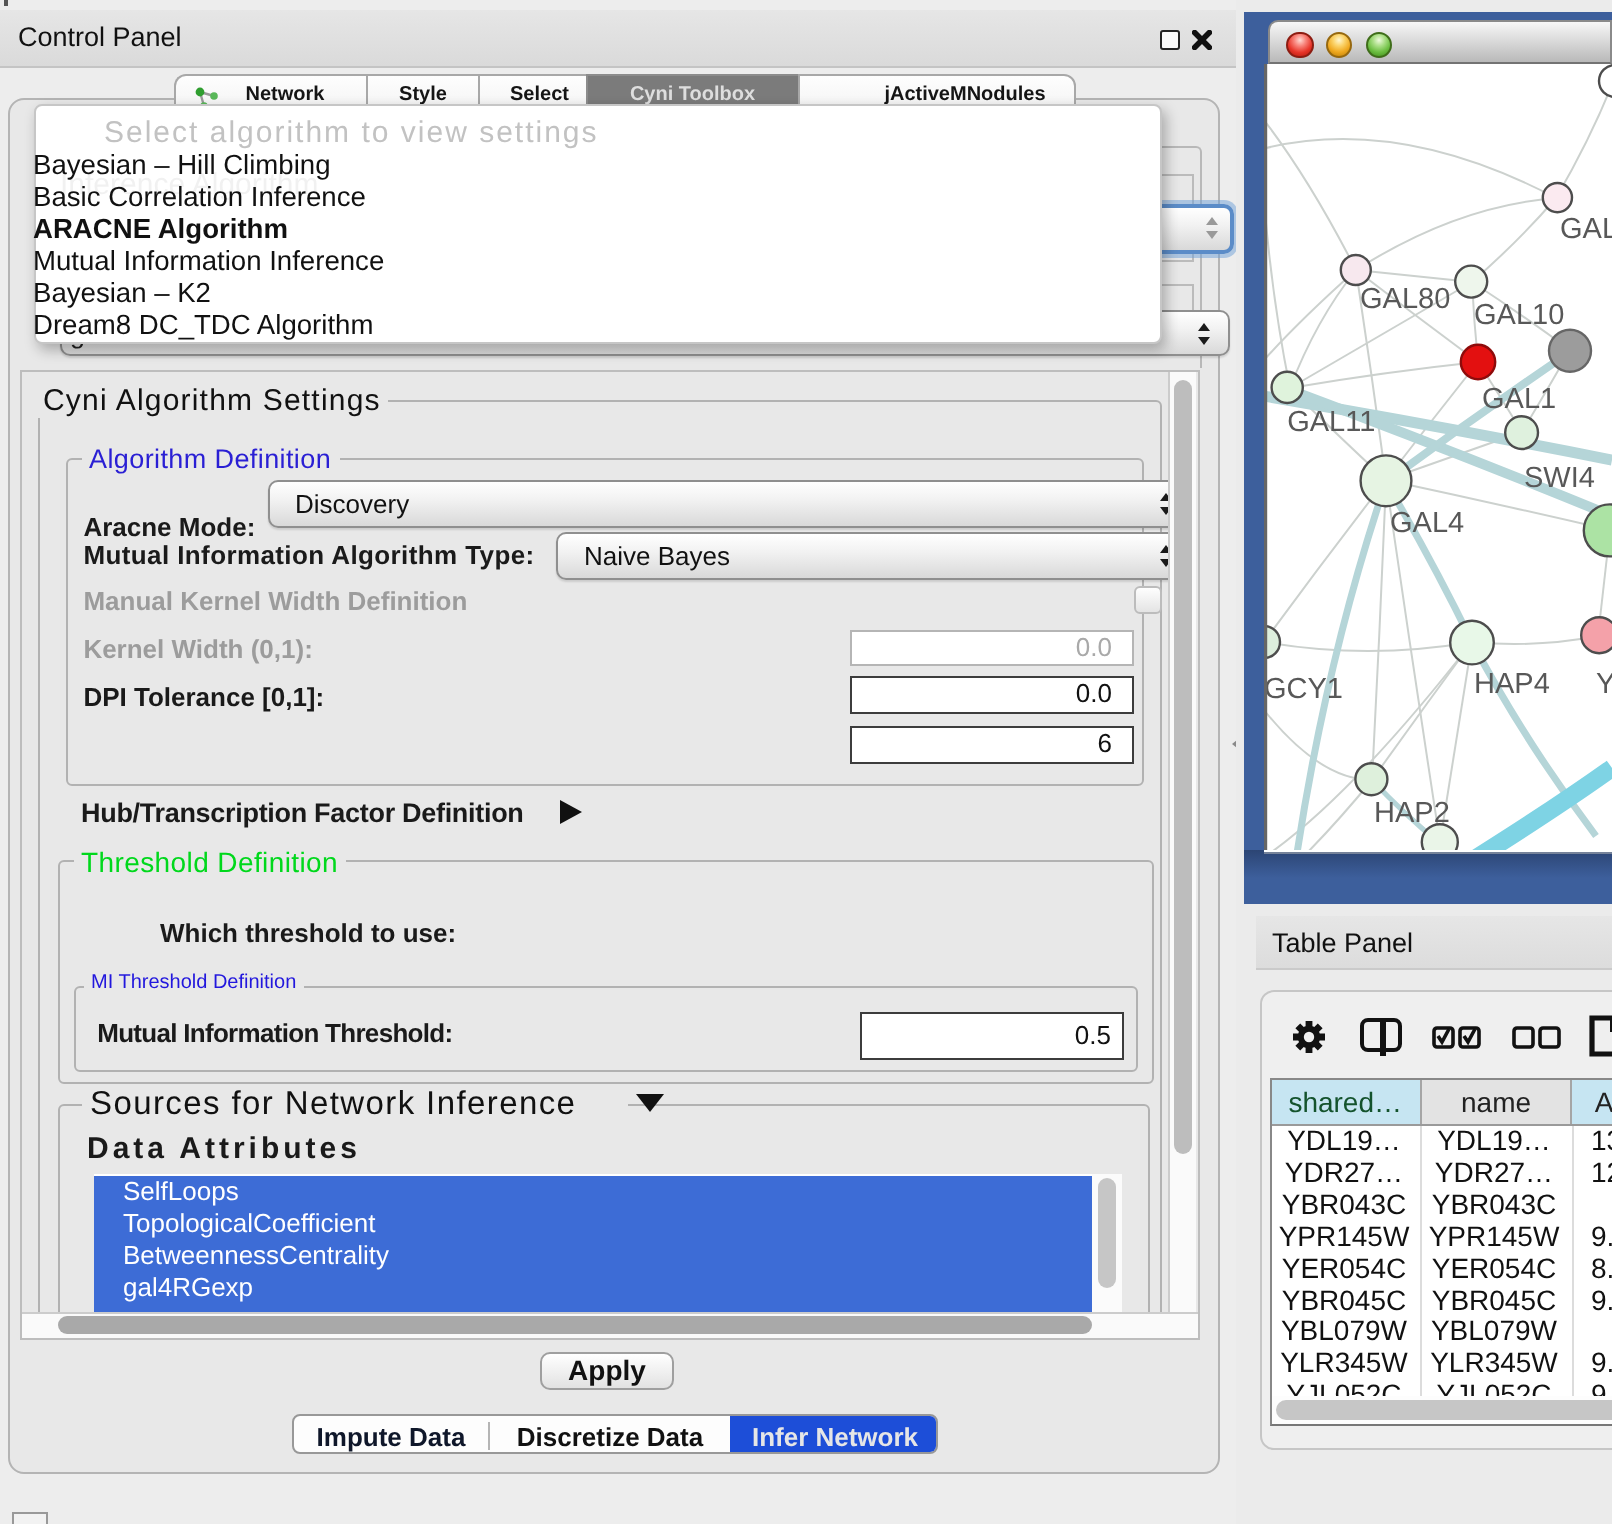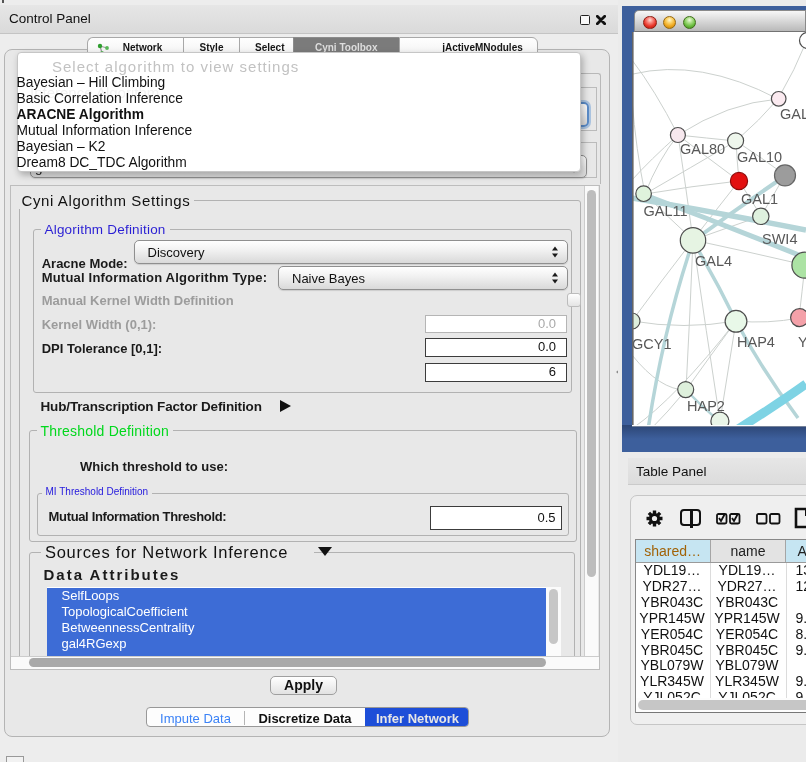--- a/index.html
+++ b/index.html
@@ -4,21 +4,21 @@
 <style>
   html,body{margin:0;padding:0}
   body{width:806px;height:762px;position:relative;overflow:hidden;background:#ededed;
        font-family:"Liberation Sans",sans-serif;-webkit-font-smoothing:antialiased}
   .abs{position:absolute}
   .gb{position:absolute;border:1px solid #b2b2b2;border-radius:3px}
   .gblab{position:absolute;background:#e8e8e8;padding:0 4px;white-space:nowrap}
   .lab{position:absolute;font-size:13px;font-weight:bold;color:#1a1a1a;white-space:nowrap}
   .combo{position:absolute;border:1px solid #8f8f8f;border-radius:5px;
          background:linear-gradient(#ffffff,#f2f2f2 40%,#d9d9d9);
-         box-shadow:0 1px 1px rgba(0,0,0,0.12);}
+         box-shadow:0 1px 1px rgba(0,0,0,0.12);padding-left:28px;}
   .combo span{position:absolute;left:13px;top:50%;transform:translateY(-50%);font-size:13px;color:#111;white-space:nowrap}
   .arrs{position:absolute;right:8px;top:50%;width:7px;height:11px;transform:translateY(-50%)}
   .arrs i{position:absolute;left:0;width:0;height:0;border-left:3.5px solid transparent;border-right:3.5px solid transparent}
   .arrs i.u{top:0;border-bottom:4.2px solid #1a1a1a}
   .arrs i.d{bottom:0;border-top:4.2px solid #1a1a1a}
   .fld{position:absolute;background:#fff;font-size:13px;text-align:right}
   .tab{position:absolute;top:37px;height:23px;background:linear-gradient(#fefefe,#f1f1f1);
        border-top:1px solid #a8a8a8;border-bottom:1px solid #a8a8a8;box-sizing:border-box}
   .tab div{position:absolute;top:0;left:0;right:0;bottom:2px;display:flex;align-items:center;justify-content:center;
        font-size:10px;font-weight:bold;color:#151515;white-space:nowrap}
@@ -144,21 +144,21 @@
   <div class="abs" style="left:575.5px;top:4px;width:9px;height:387px;background:#bdbdbd;border-radius:4.5px"></div>
 
   <div class="abs" style="left:0;top:470px;width:588px;height:13px;background:#fafafa;border-top:1px solid #cccccc"></div>
   <div class="abs" style="left:18px;top:471.5px;width:517px;height:9px;background:#a9a9a9;border-radius:4.5px"></div>
 </div>
 
 <div class="abs" style="left:270px;top:675.5px;width:67px;height:19px;border:1px solid #9f9f9f;border-radius:5px;
      background:linear-gradient(#ffffff,#f2f2f2 45%,#e2e2e2);display:flex;align-items:center;justify-content:center;font-size:14px;font-weight:bold;color:#111;box-sizing:border-box">Apply</div>
 
 <div class="abs" style="left:146px;top:707px;width:323px;height:20px;border:1px solid #989898;border-radius:4px;background:#fdfdfd;box-sizing:border-box;overflow:hidden">
-  <div class="abs" style="left:0;top:0;width:97px;height:20px;display:flex;align-items:center;justify-content:center;font-size:13px;font-weight:normal;color:#3b82f6">Impute Data</div>
+  <div class="abs" style="left:0;top:0;width:97px;height:20px;display:flex;align-items:center;justify-content:center;font-size:13px;font-weight:bold;color:#0f172a">Impute Data</div>
   <div class="abs" style="left:97px;top:3px;width:1px;height:14px;background:#b5b5b5"></div>
   <div class="abs" style="left:98px;top:0;width:120px;height:20px;display:flex;align-items:center;justify-content:center;font-size:13px;font-weight:bold;color:#111">Discretize Data</div>
   <div class="abs" style="left:218px;top:0;width:105px;height:20px;background:#1d4ed8;display:flex;align-items:center;justify-content:center;font-size:13px;font-weight:bold;color:#e6e6e6">Infer Network</div>
 </div>
 
 <div class="abs" style="left:6px;top:756px;width:16px;height:10px;border:1.5px solid #999;background:#f2f2f2"></div>
 
 <div class="abs" style="left:616px;top:368px;width:0;height:0;border-top:4px solid transparent;border-bottom:4px solid transparent;border-right:5px solid #8a8a8a"></div>
 
 <div class="abs" style="left:17px;top:52px;width:562px;height:118px;background:#fff;border:1px solid #c6c6c6;border-radius:4px;
@@ -296,21 +296,21 @@
       <rect x="14" y="1" width="9.5" height="9.5" rx="1.5"></rect>
     </g>
   </svg>
   <svg style="position:absolute;left:163px;top:11px" width="20" height="22" viewBox="0 0 20 22">
     <path d="M2 2 H12 L18 8 V20 H2 Z" fill="none" stroke="#111" stroke-width="2.6"></path>
     <path d="M12 2 V8 H18" fill="none" stroke="#111" stroke-width="2"></path>
   </svg>
 
   <div class="abs" style="left:3.5px;top:42.5px;width:178.5px;height:174px;background:#fff;border-top:1px solid #888;border-left:1px solid #888;border-bottom:1px solid #777;box-sizing:border-box;overflow:hidden">
 
-    <div class="abs" style="left:0;top:0;width:75.2px;height:22px;background:#c6e5f2;border-right:1px solid #a5a5a5;box-sizing:border-box;display:flex;align-items:center;justify-content:center;font-size:14px;color:#a16207">shared…</div>
+    <div class="abs" style="left:0;top:0;width:75.2px;height:22px;background:#c6e5f2;border-right:1px solid #a5a5a5;box-sizing:border-box;display:flex;align-items:center;justify-content:center;font-size:14px;color:#14532d">shared…</div>
     <div class="abs" style="left:75.2px;top:0;width:75.7px;height:22px;background:#e3e3e3;border-right:1px solid #a5a5a5;box-sizing:border-box;display:flex;align-items:center;justify-content:center;font-size:14px;color:#222">name</div>
     <div class="abs" style="left:150.9px;top:0;width:27px;height:22px;background:#c6e5f2;box-sizing:border-box;display:flex;align-items:center;padding-left:11px;font-size:14px;color:#222">A</div>
     <div class="abs" style="left:0;top:22px;width:178.5px;height:1px;background:#9a9a9a"></div>
 
     <div class="abs" style="left:74.7px;top:23px;width:1px;height:146px;background:#dcdcdc"></div>
     <div class="abs" style="left:150.4px;top:23px;width:1px;height:146px;background:#dcdcdc"></div>
 
     <div class="abs" style="left:0;top:23.5px;width:73px;text-align:center;font-size:14px;color:#111;line-height:15.9px">YDL19…<br>YDR27…<br>YBR043C<br>YPR145W<br>YER054C<br>YBR045C<br>YBL079W<br>YLR345W<br>YJL052C</div>
     <div class="abs" style="left:74px;top:23.5px;width:75px;text-align:center;font-size:14px;color:#111;line-height:15.9px">YDL19…<br>YDR27…<br>YBR043C<br>YPR145W<br>YER054C<br>YBR045C<br>YBL079W<br>YLR345W<br>YJL052C</div>
     <div class="abs" style="left:160px;top:23.5px;width:40px;text-align:left;font-size:14px;color:#111;line-height:15.9px">13<br>12<br>&nbsp;<br>9.<br>8.<br>9.<br>&nbsp;<br>9.<br>9.</div>

